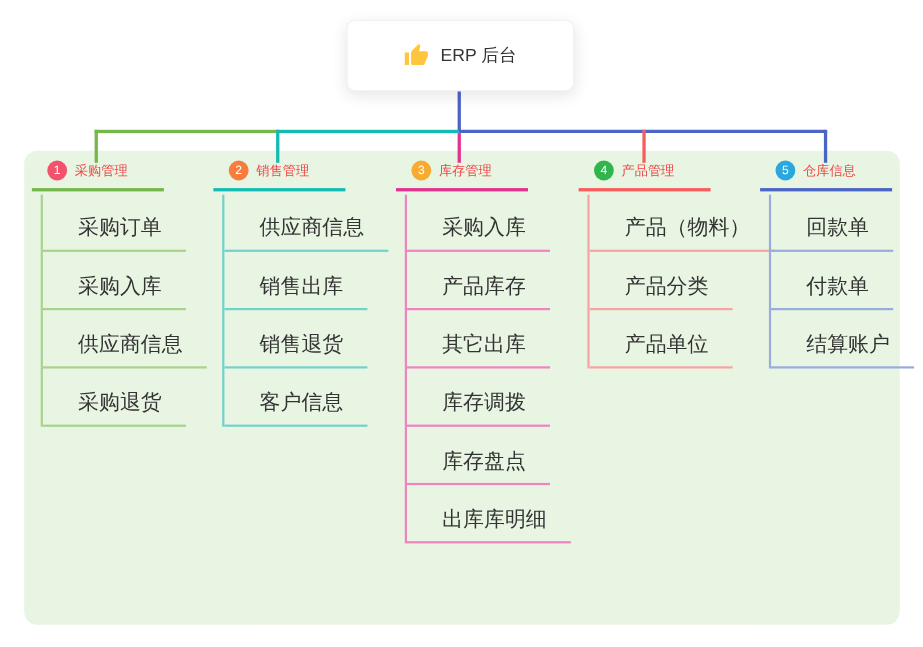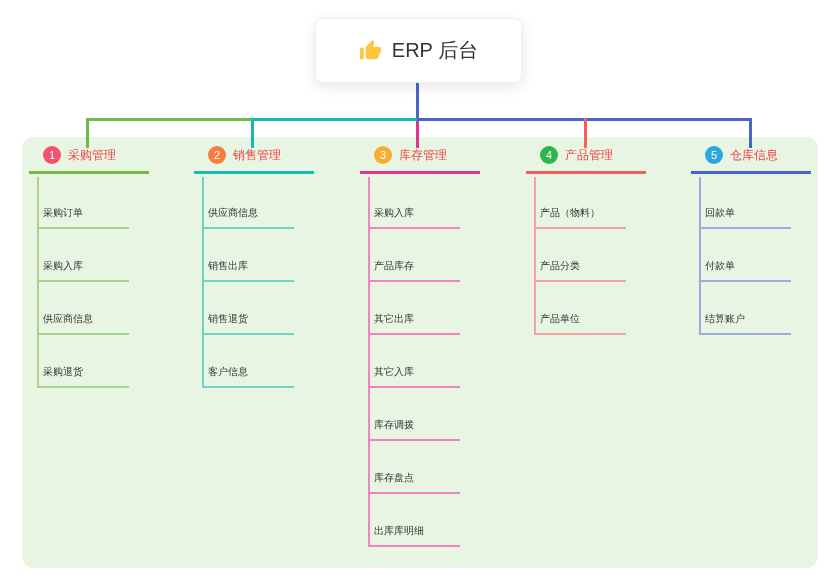--- a/index.html
+++ b/index.html
@@ -13,21 +13,21 @@
     background:#e8f5e3;border-radius:12px;
   }
   
   .root-node{
     position:absolute;left:315px;top:18px;width:207px;height:65px;
     background:#ffffff;border:1px solid #f1f1f1;border-radius:8px;
     box-shadow:0 4px 14px rgba(0,0,0,.10);
     display:flex;align-items:center;justify-content:center;gap:10px;
     box-sizing:border-box;
   }
-  .root-node .rtext{font-size:20px;color:#333;white-space:nowrap;}
+  .root-node .rtext{font-size:16px;color:#333;white-space:nowrap;}
   .root-node svg{width:23px;height:23px;flex:none;}
   
   .line{position:absolute;}
   .root-vline{left:416px;top:83px;width:3px;height:36px;background:#4b65c6;}
   .h-seg{top:118px;height:3px;}
   .h-green{left:86px;width:167px;background:#74b84b;}
   .h-teal{left:253px;width:164px;background:#12bcb2;}
   .h-blue{left:417px;width:335px;background:#4b65c6;border-radius:0 2px 0 0;}
   .drop{top:118px;height:30px;width:3px;}
   .d1{left:86px;background:#74b84b;}
@@ -64,21 +64,21 @@
   .items.b1{left:37px;}
   .items.b2{left:202px;}
   .items.b3{left:368px;}
   .items.b4{left:534px;}
   .items.b5{left:699px;}
   .item{
     height:53px;box-sizing:border-box;display:flex;align-items:flex-end;
     width:max-content;min-width:90px;border-bottom:2px solid var(--lc);
   }
   .item:first-child{height:52px;}
-  .ilabel{padding:0 22px 7px 4px;font-size:10px;color:#333;white-space:nowrap;}
+  .ilabel{padding:0 22px 7px 32px;font-size:19px;color:#333;white-space:nowrap;}
 </style>
 </head>
 <body>
 
 <div class="canvas">
 
   <div class="panel"></div>
 
   <div class="line root-vline"></div>
   <div class="line h-seg h-green"></div>
@@ -143,23 +143,20 @@
     <div class="item">
         <span class="ilabel">采购入库</span>
       </div>
     <div class="item">
         <span class="ilabel">产品库存</span>
       </div>
     <div class="item">
         <span class="ilabel">其它出库</span>
       </div>
     <div class="item">
-        <span class="ilabel">其它入库</span>
-      </div>
-    <div class="item">
         <span class="ilabel">库存调拨</span>
       </div>
     <div class="item">
         <span class="ilabel">库存盘点</span>
       </div>
     <div class="item">
         <span class="ilabel">出库库明细</span>
       </div>
   </div>
 

